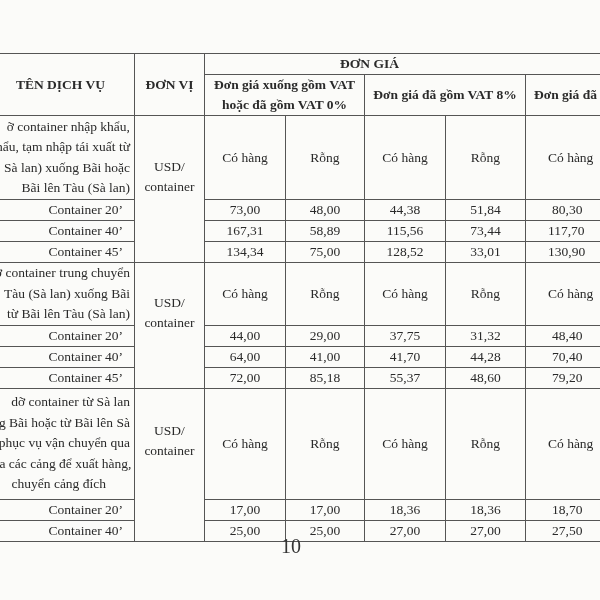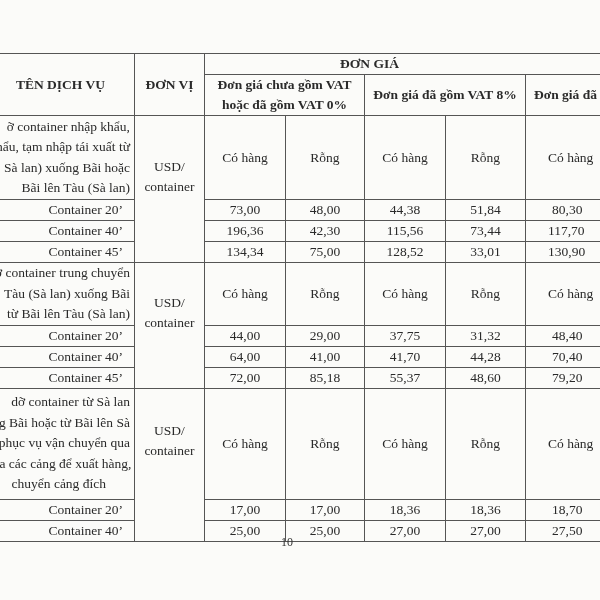--- a/index.html
+++ b/index.html
@@ -31,21 +31,21 @@
   .h2 { height:39px; }
   .h2 th { line-height:20px; white-space:normal; }
   .desc { text-align:right !important; white-space:nowrap; line-height:20.5px !important; padding-right:4px !important; }
   .desc div { margin-right:0; }
   .sub { font-weight:normal; }
   .drow td { height:19px; }
   .label-cell { text-align:right !important; padding-right:11px !important; }
   .unit { line-height:20px !important; }
   .pagenum {
     position:absolute; left:281px; top:535px;
-    font-size:12px; color:#333;
+    font-size:20px; color:#333;
   }
 </style>
 </head>
 <body>
 
 <div class="page">
   <table class="tariff">
     <colgroup>
       <col style="width:140px">
       <col style="width:70px">
@@ -56,21 +56,21 @@
       <col style="width:109px">
     </colgroup>
     <thead>
       <tr class="h1">
         <th rowspan="2"><span style="display:inline-block;margin-left:-8px">TÊN DỊCH VỤ</span></th>
         <th rowspan="2">ĐƠN VỊ</th>
         <th colspan="5"><span style="display:inline-block;margin-left:-100px">ĐƠN GIÁ</span></th>
       </tr>
       <tr class="h2">
         <th colspan="2">
-          <div>Đơn giá chưa gồm VAT</div>
+          <div>Đơn giá xuống gồm VAT</div>
           <div>hoặc đã gồm VAT 0%</div>
         </th>
         <th colspan="2">
           <div>Đơn giá đã gồm VAT 8%</div>
         </th>
         <th style="text-align:left;padding-left:8px;white-space:nowrap;">
           <div>Đơn giá đã gồm VAT 10%</div>
         </th>
       </tr>
     </thead>
@@ -97,22 +97,22 @@
       <tr class="drow">
         <td class="label-cell">Container 20’</td>
         <td>73,00</td>
         <td>48,00</td>
         <td>44,38</td>
         <td>51,84</td>
         <td style="text-align:left;padding-left:26px">80,30</td>
       </tr>
       <tr class="drow">
         <td class="label-cell">Container 40’</td>
-        <td>196,36</td>
-        <td>42,30</td>
+        <td>167,31</td>
+        <td>58,89</td>
         <td>115,56</td>
         <td>73,44</td>
         <td style="text-align:left;padding-left:22px">117,70</td>
       </tr>
       <tr class="drow">
         <td class="label-cell">Container 45’</td>
         <td>134,34</td>
         <td>75,00</td>
         <td>128,52</td>
         <td>33,01</td>

